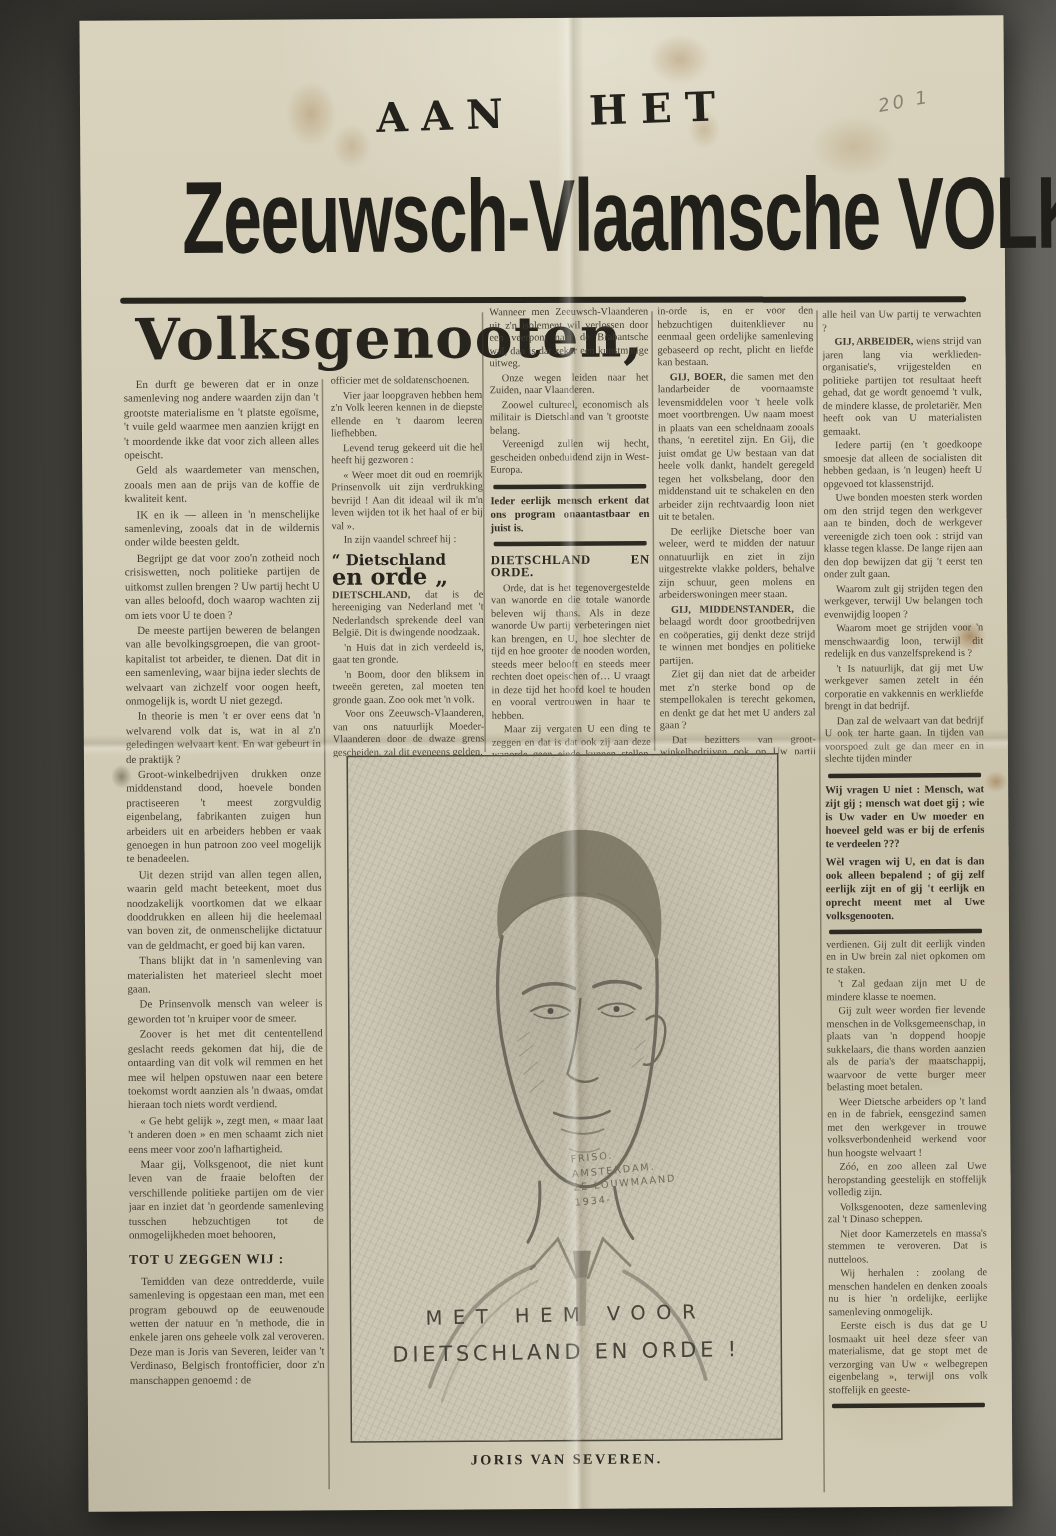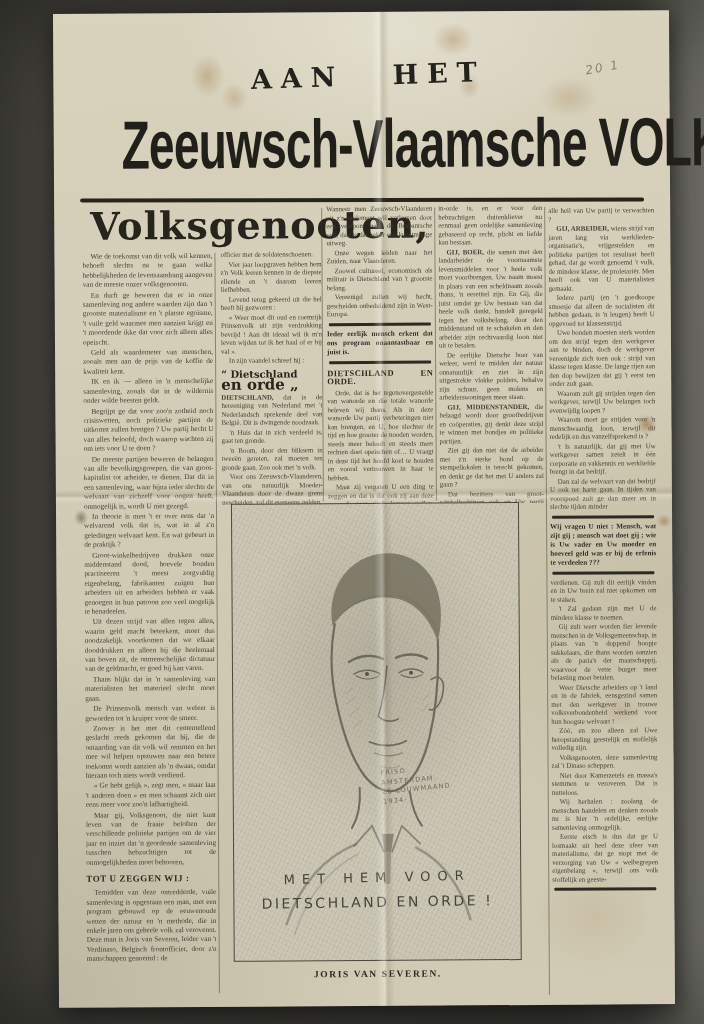--- a/index.html
+++ b/index.html
@@ -104,21 +104,20 @@
     <div class="stain s10"></div>
 
     <div class="annotation">20 1</div>
     <div class="kicker">AAN HET</div>
     <div class="title">Zeeuwsch-Vlaamsche VOLK.</div>
     <div class="title-rule"></div>
     <div class="volks">Volksgenooten,</div>
 
     <div class="col col1">
       <div>
-          <p>Wie de toekomst van dit volk wil kennen, behoeft slechts na te gaan welke hebbelijkheden de levensaandrang aangeven van de meeste onzer volksgenooten.</p>
           <p>En durft ge beweren dat er in onze samenleving nog andere waarden zijn dan 't grootste materialisme en 't platste egoïsme, 't vuile geld waarmee men aanzien krijgt en 't moordende ikke dat voor zich alleen alles opeischt.</p>
           <p>Geld als waardemeter van menschen, zooals men aan de prijs van de koffie de kwaliteit kent.</p>
           <p>IK en ik — alleen in 'n menschelijke samenleving, zooals dat in de wildernis onder wilde beesten geldt.</p>
           <p>Begrijpt ge dat voor zoo'n zotheid noch crisiswetten, noch politieke partijen de uitkomst zullen brengen ? Uw partij hecht U van alles beloofd, doch waarop wachten zij om iets voor U te doen ?</p>
           <p>De meeste partijen beweren de belangen van alle bevolkingsgroepen, die van groot-kapitalist tot arbeider, te dienen. Dat dit in een samenleving, waar bijna ieder slechts de welvaart van zichzelf voor oogen heeft, onmogelijk is, wordt U niet gezegd.</p>
           <p>In theorie is men 't er over eens dat 'n welvarend volk dat is, wat in al z'n geledingen welvaart kent. En wat gebeurt in de praktijk ?</p>
           <p>Groot-winkelbedrijven drukken onze middenstand dood, hoevele bonden practiseeren 't meest zorgvuldig eigenbelang, fabrikanten zuigen hun arbeiders uit en arbeiders hebben er vaak genoegen in hun patroon zoo veel mogelijk te benadeelen.</p>
           <p>Uit dezen strijd van allen tegen allen, waarin geld macht beteekent, moet dus noodzakelijk voortkomen dat we elkaar dooddrukken en alleen hij die heelemaal van boven zit, de onmenschelijke dictatuur van de geldmacht, er goed bij kan varen.</p>
           <p>Thans blijkt dat in 'n samenleving van materialisten het materieel slecht moet gaan.</p>
           <p>De Prinsenvolk mensch van weleer is geworden tot 'n kruiper voor de smeer.</p>
@@ -187,20 +186,21 @@
           <p>Iedere partij (en 't goedkoope smoesje dat alleen de socialisten dit hebben gedaan, is 'n leugen) heeft U opgevoed tot klassenstrijd.</p>
           <p>Uwe bonden moesten sterk worden om den strijd tegen den werkgever aan te binden, doch de werkgever vereenigde zich toen ook : strijd van klasse tegen klasse. De lange rijen aan den dop bewijzen dat gij 't eerst ten onder zult gaan.</p>
           <p>Waarom zult gij strijden tegen den werkgever, terwijl Uw belangen toch evenwijdig loopen ?</p>
           <p>Waarom moet ge strijden voor 'n menschwaardig loon, terwijl dit redelijk en dus vanzelfsprekend is ?</p>
           <p>'t Is natuurlijk, dat gij met Uw werkgever samen zetelt in één corporatie en vakkennis en werkliefde brengt in dat bedrijf.</p>
           <p>Dan zal de welvaart van dat bedrijf U ook ter harte gaan. In tijden van voorspoed zult ge dan meer en in slechte tijden minder</p>
         </div>
       <div class="hrule"></div>
       <div class="bold-block">
         <p class="noindent">Wij vragen U niet : Mensch, wat zijt gij ; mensch wat doet gij ; wie is Uw vader en Uw moeder en hoeveel geld was er bij de erfenis te verdeelen ???</p>
+        <p class="noindent">Wèl vragen wij U, en dat is dan ook alleen bepalend ; of gij zelf eerlijk zijt en of gij 't eerlijk en oprecht meent met al Uwe volksgenooten.</p>
       </div>
       <div class="hrule"></div>
       <div>
           <p class="noindent">verdienen. Gij zult dit eerlijk vinden en in Uw brein zal niet opkomen om te staken.</p>
           <p>'t Zal gedaan zijn met U de mindere klasse te noemen.</p>
           <p>Gij zult weer worden fier levende menschen in de Volksgemeenschap, in plaats van 'n doppend hoopje sukkelaars, die thans worden aanzien als de paria's der maatschappij, waarvoor de vette burger meer belasting moet betalen.</p>
           <p>Weer Dietsche arbeiders op 't land en in de fabriek, eensgezind samen met den werkgever in trouwe volksverbondenheid werkend voor hun hoogste welvaart !</p>
           <p>Zóó, en zoo alleen zal Uwe heropstanding geestelijk en stoffelijk volledig zijn.</p>
           <p>Volksgenooten, deze samenleving zal 't Dinaso scheppen.</p>
           <p>Niet door Kamerzetels en massa's stemmen te veroveren. Dat is nutteloos.</p>

